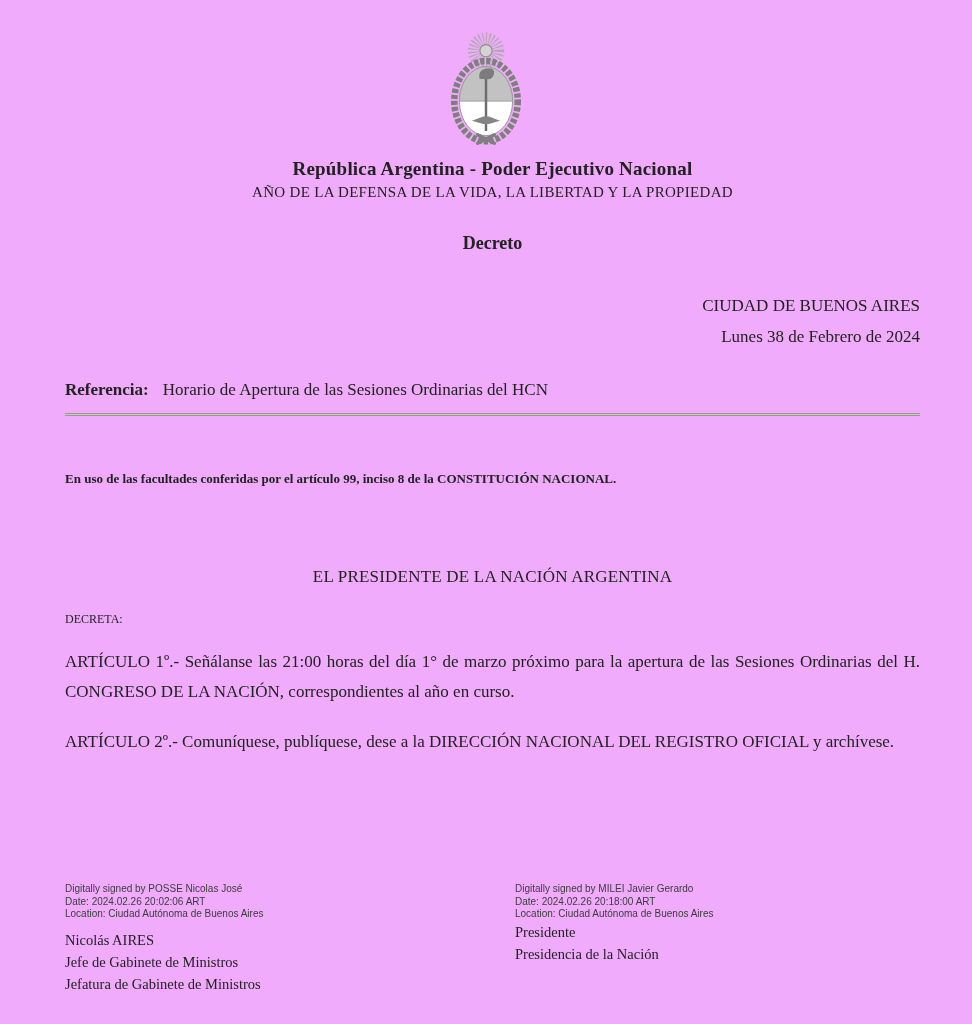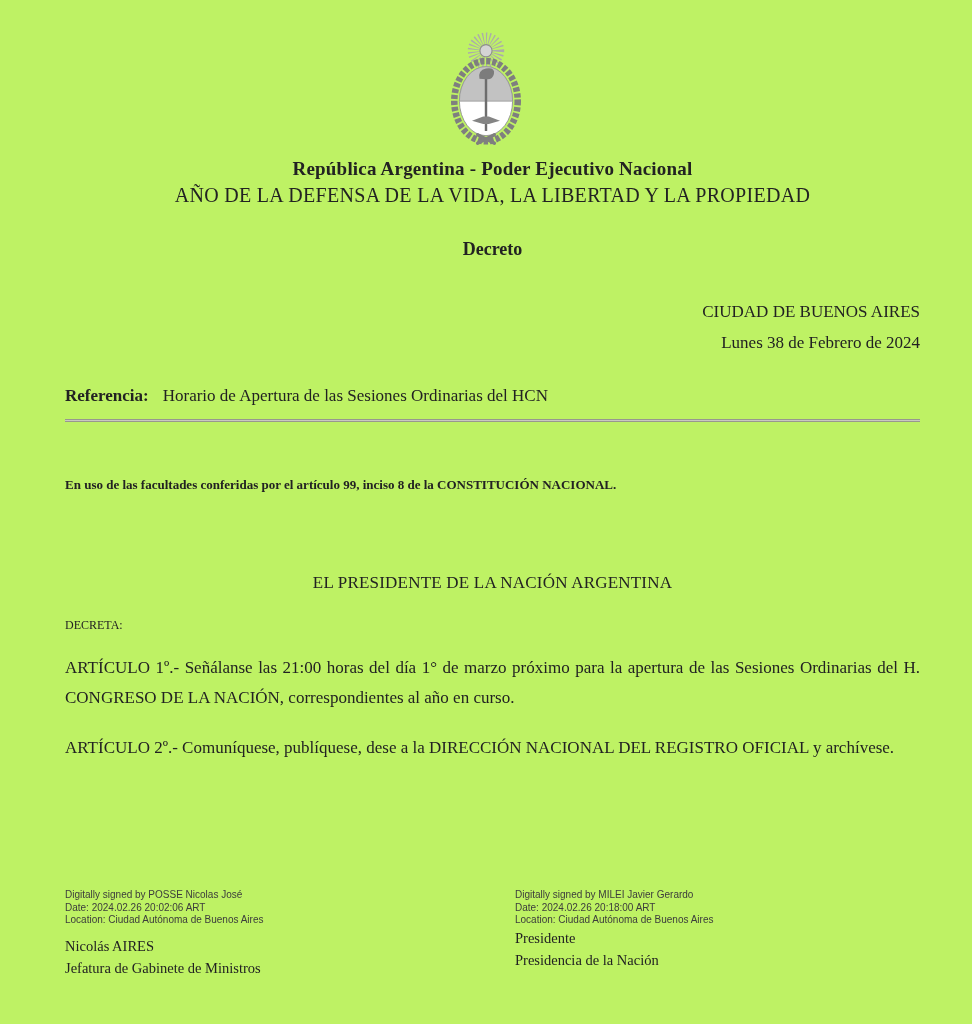--- a/index.html
+++ b/index.html
@@ -2,40 +2,40 @@
 <html><head>
 <meta charset="utf-8">
 <style>
   * { margin: 0; padding: 0; box-sizing: border-box; }
   html, body { background: #ffffff; }
   .page {
     position: relative;
     width: 972px;
     height: 1024px;
     margin: 0 auto;
-    background: #bef264;
+    background: #f0abfc;
     font-family: "Liberation Serif", serif;
     color: #222222;
     overflow: hidden;
   }
   .content { padding: 0 52px 0 65px; }
 
   .crest-wrap { text-align: center; padding-top: 30px; }
   .crest-wrap svg { display: inline-block; }
 
   .hdr-org {
     text-align: center;
     font-weight: bold;
     font-size: 19px;
     margin-top: 6px;
     letter-spacing: 0.2px;
   }
   .hdr-motto {
     text-align: center;
-    font-size: 20px;
+    font-size: 15px;
     margin-top: 4px;
     letter-spacing: 0.3px;
   }
   .doc-type {
     text-align: center;
     font-weight: bold;
     font-size: 18px;
     margin-top: 32px;
   }
   .numero { margin-top: 28px; font-size: 17px; }
@@ -134,20 +134,21 @@
 
     <div class="signatures">
 
       <div class="sig sig-left">
         <div class="sig-meta">
           <div>Digitally signed by POSSE Nicolas José</div>
           <div>Date: 2024.02.26 20:02:06 ART</div>
           <div>Location: Ciudad Autónoma de Buenos Aires</div>
         </div>
         <div class="sig-name">Nicolás AIRES</div>
+        <div class="sig-role">Jefe de Gabinete de Ministros</div>
         <div class="sig-office">Jefatura de Gabinete de Ministros</div>
       </div>
 
       <div class="sig sig-right">
         <div class="sig-meta">
           <div>Digitally signed by MILEI Javier Gerardo</div>
           <div>Date: 2024.02.26 20:18:00 ART</div>
           <div>Location: Ciudad Autónoma de Buenos Aires</div>
         </div>
         <div class="sig-role">Presidente</div>

